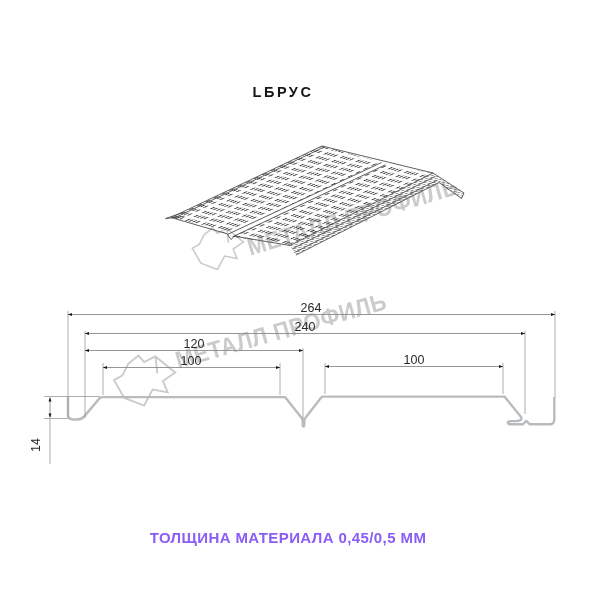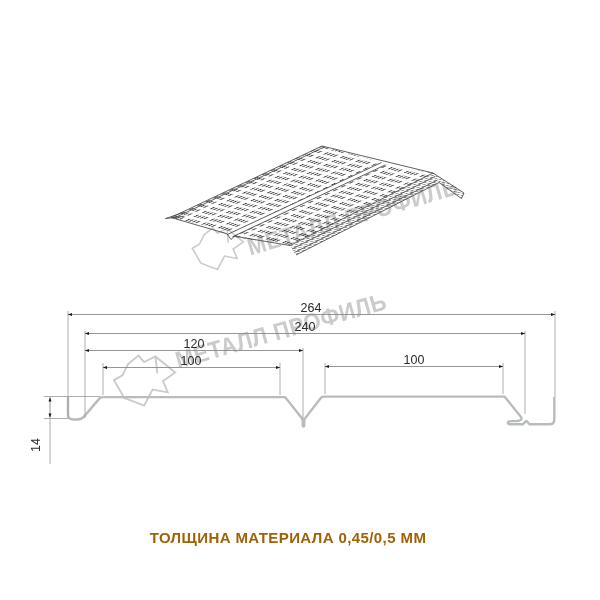--- a/index.html
+++ b/index.html
@@ -3,33 +3,34 @@
 <meta charset="utf-8">
 <style>
   html,body{margin:0;padding:0;background:#fff;}
   .stage{position:relative;width:600px;height:600px;background:#ffffff;overflow:hidden;
          font-family:"Liberation Sans",sans-serif;}
   .title{position:absolute;left:0;top:46px;width:566px;text-align:center;
          font-size:34px;font-weight:800;letter-spacing:1px;color:#111;}
   .subtitle{position:absolute;left:0;top:84px;width:566px;text-align:center;
          font-size:14.5px;font-weight:700;letter-spacing:2.5px;color:#161616;}
   .footer-note{position:absolute;left:0;top:529px;width:576px;text-align:center;
-         font-size:15px;font-weight:600;letter-spacing:.4px;color:#a16207;}
+         font-size:15px;font-weight:600;letter-spacing:.4px;color:#8b5cf6;}
   .wm-text{position:absolute;color:#cbcbcb;font-weight:700;font-size:24px;
          white-space:nowrap;letter-spacing:.5px;transform-origin:0 50%;z-index:1;}
   .wm1{left:248px;top:234px;transform:rotate(-16.5deg) scaleX(.92);}
   .wm2{left:176px;top:347px;transform:rotate(-16deg) scaleX(.92);}
   .wm-logo{position:absolute;z-index:1;}
   svg.drawing{position:absolute;z-index:2;}
 </style>
 </head>
 <body>
 
 <div class="stage">
 
+  <div class="subtitle">LБРУС</div>
 
   <svg class="wm-logo" style="left:190px;top:227px" width="58" height="44" viewBox="0 0 70 56">
     <path d="M16,10 L27,1 L33,8 L45,2 L66,19 L53,28 L58,40 L42,37 L33,54 L12,46 L1,27 L10,22 Z M45,2 L47,20" fill="none" stroke="#cbcbcb" stroke-width="2"></path>
   </svg>
   <div class="wm-text wm1">МЕТАЛЛ ПРОФИЛЬ</div>
 
   <svg class="wm-logo" style="left:113px;top:350px" width="66" height="62" viewBox="0 0 70 56">
     <path d="M16,10 L27,1 L33,8 L45,2 L66,19 L53,28 L58,40 L42,37 L33,54 L12,46 L1,27 L10,22 Z M45,2 L47,20" fill="none" stroke="#cbcbcb" stroke-width="2"></path>
   </svg>
   <div class="wm-text wm2">МЕТАЛЛ ПРОФИЛЬ</div>

